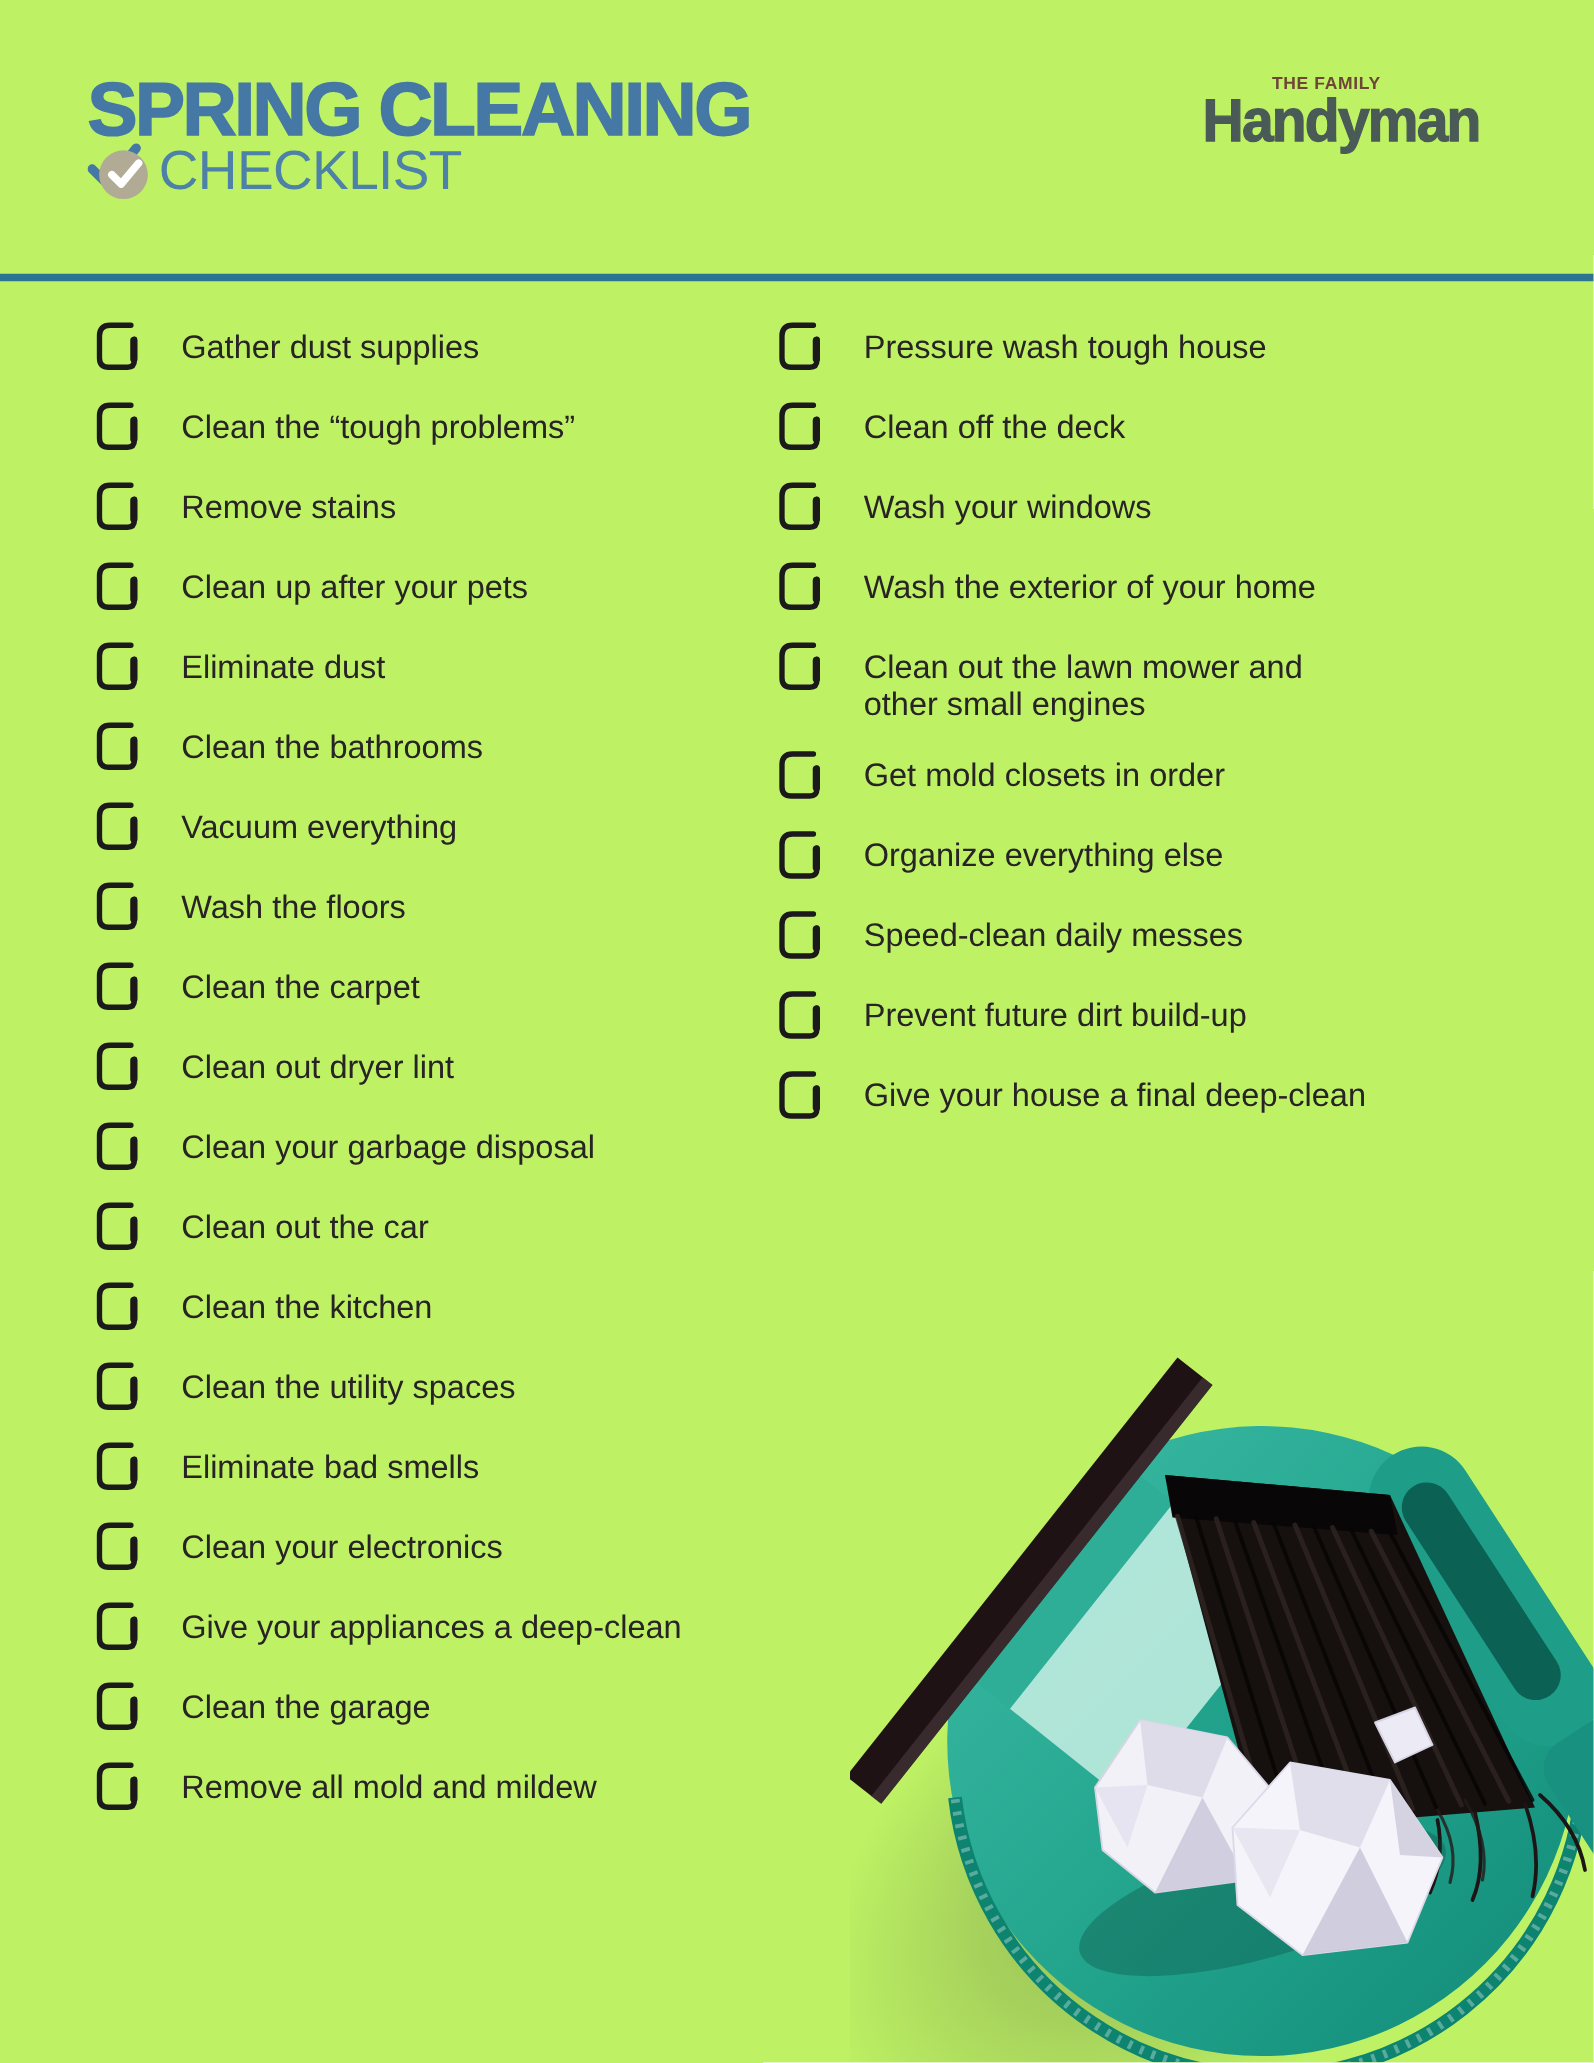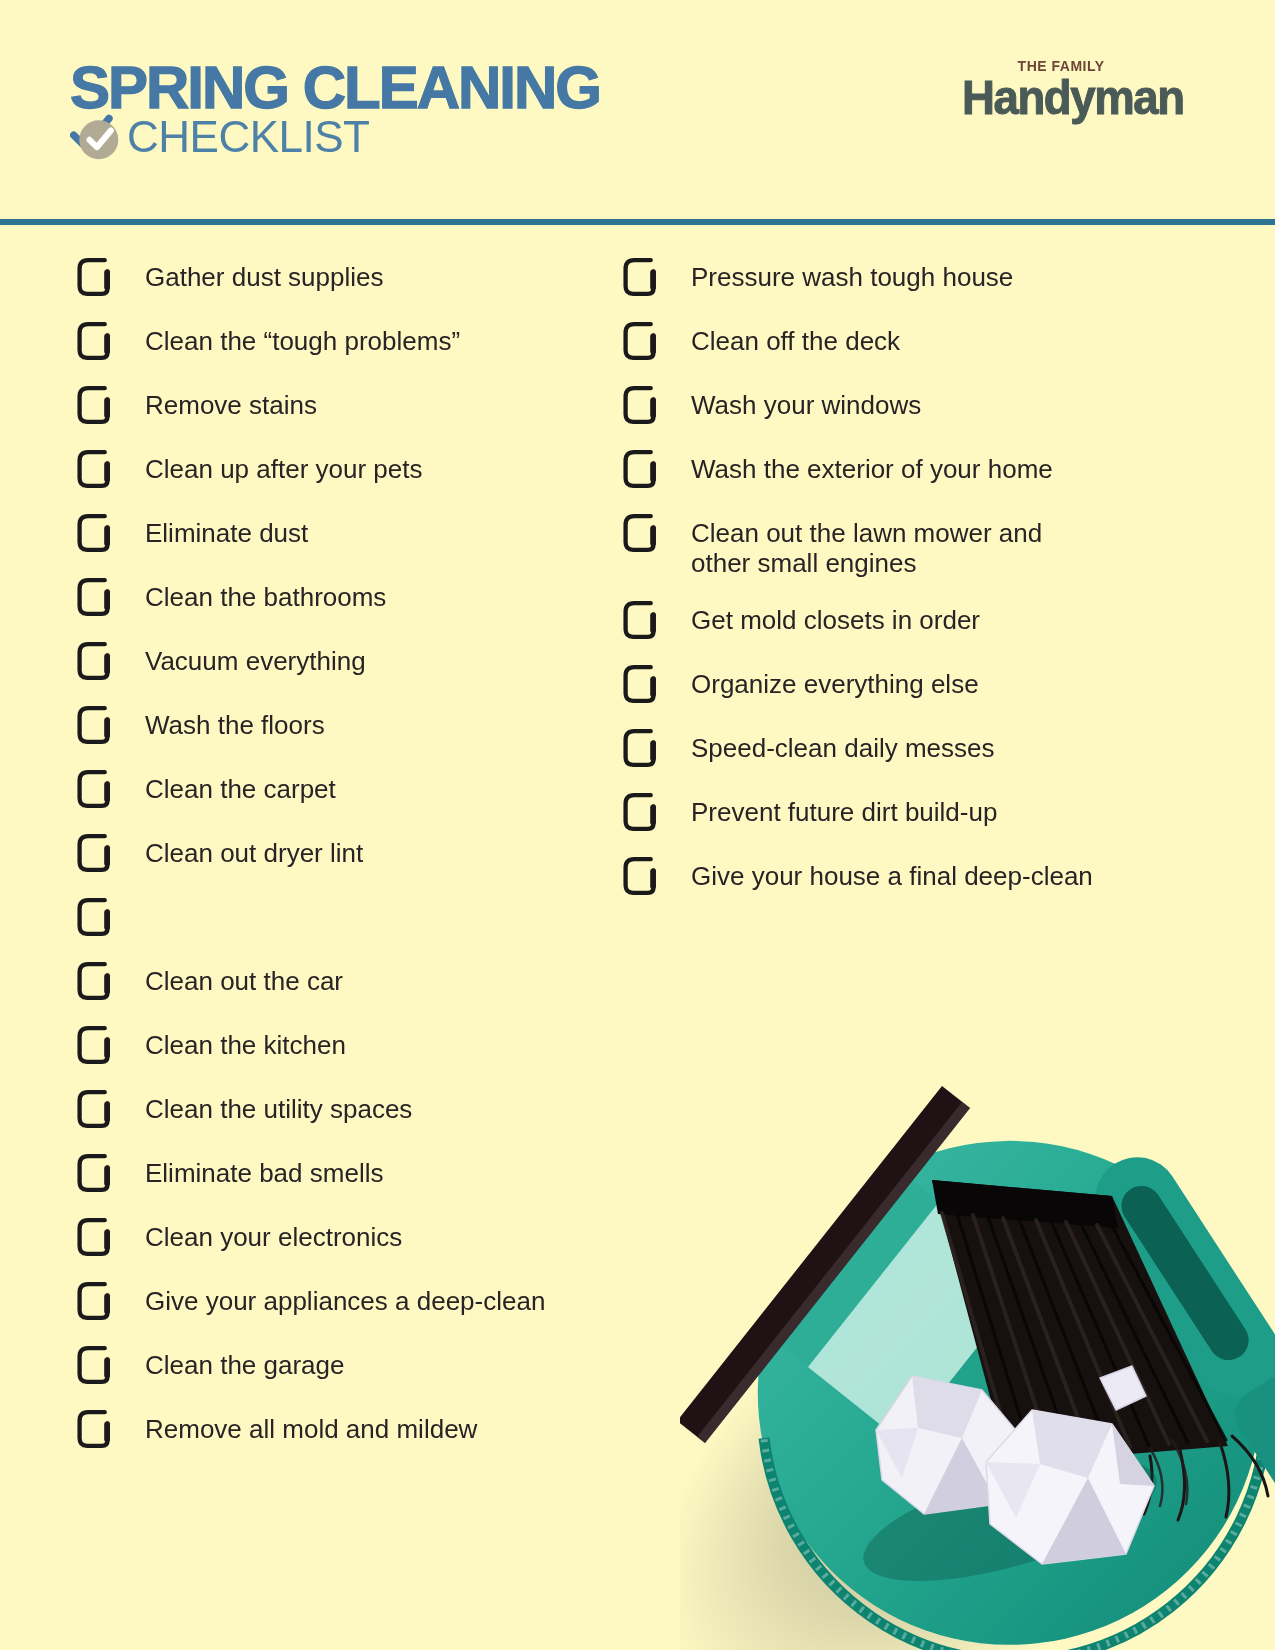--- a/index.html
+++ b/index.html
@@ -1,18 +1,18 @@
 <!DOCTYPE html>
 <html><head>
 <meta charset="utf-8">
 <title>Spring Cleaning Checklist</title>
 <style>
   html,body{margin:0;padding:0;background:#ffffff;}
   .page{
-    position:relative;width:1275px;height:1650px;background:#fef9c3;overflow:hidden;
+    position:relative;width:1275px;height:1650px;background:#bef264;overflow:hidden;
     font-family:"Liberation Sans", sans-serif;color:#282324;
   }
   
   .title-block{position:absolute;left:70px;top:56px;display:inline-block;}
   .t1{
     font-size:60px;font-weight:700;letter-spacing:-2px;color:#4578a4;
     -webkit-text-stroke:1.3px #4578a4;white-space:nowrap;line-height:1.05;
   }
   .t2row{display:flex;justify-content:flex-start;align-items:center;gap:5px;margin-top:-8px;}
   .t2{
@@ -154,20 +154,21 @@
             <path d="M35.5,18 L35.5,34" fill="none" stroke="#1c191a" stroke-width="6.2" stroke-linecap="round"></path>
           </svg>
           <span class="label">Clean out dryer lint</span>
         </li>
 
         <li class="item">
           <svg class="cb" viewBox="0 0 44 46" aria-hidden="true">
             <path d="M33,5 L15,5 Q6,5 6,14 L6,33 Q6,41 14,41 L30,41 Q36,41 36,35 L36,17" fill="none" stroke="#1c191a" stroke-width="4.6" stroke-linecap="round" stroke-linejoin="round"></path>
             <path d="M35.5,18 L35.5,34" fill="none" stroke="#1c191a" stroke-width="6.2" stroke-linecap="round"></path>
           </svg>
+          <span class="label">Clean your garbage disposal</span>
         </li>
 
         <li class="item">
           <svg class="cb" viewBox="0 0 44 46" aria-hidden="true">
             <path d="M33,5 L15,5 Q6,5 6,14 L6,33 Q6,41 14,41 L30,41 Q36,41 36,35 L36,17" fill="none" stroke="#1c191a" stroke-width="4.6" stroke-linecap="round" stroke-linejoin="round"></path>
             <path d="M35.5,18 L35.5,34" fill="none" stroke="#1c191a" stroke-width="6.2" stroke-linecap="round"></path>
           </svg>
           <span class="label">Clean out the car</span>
         </li>
 

